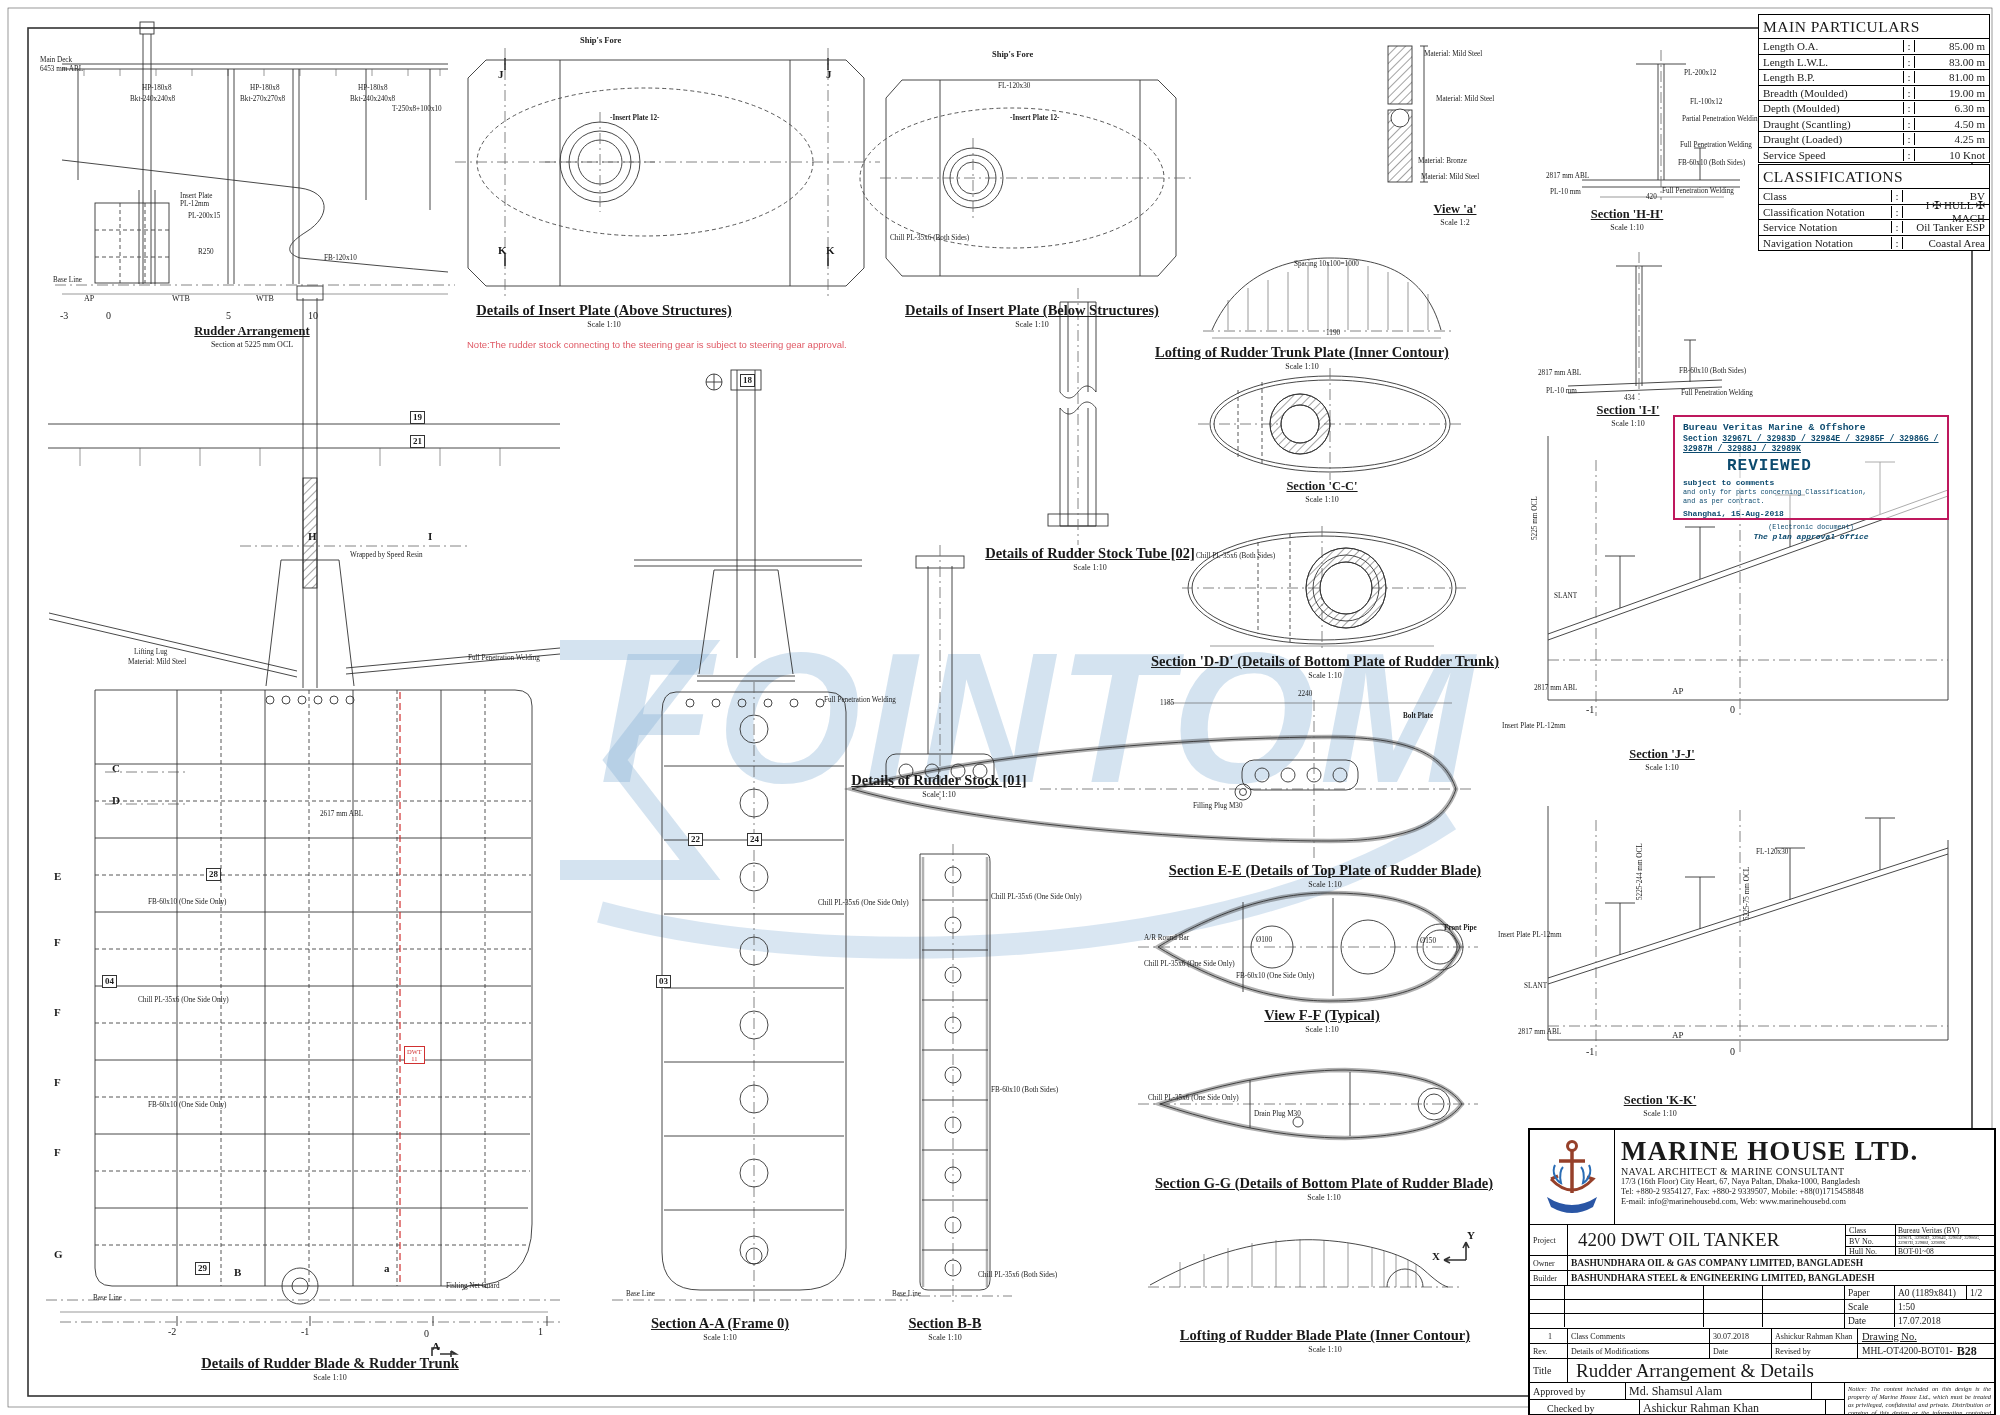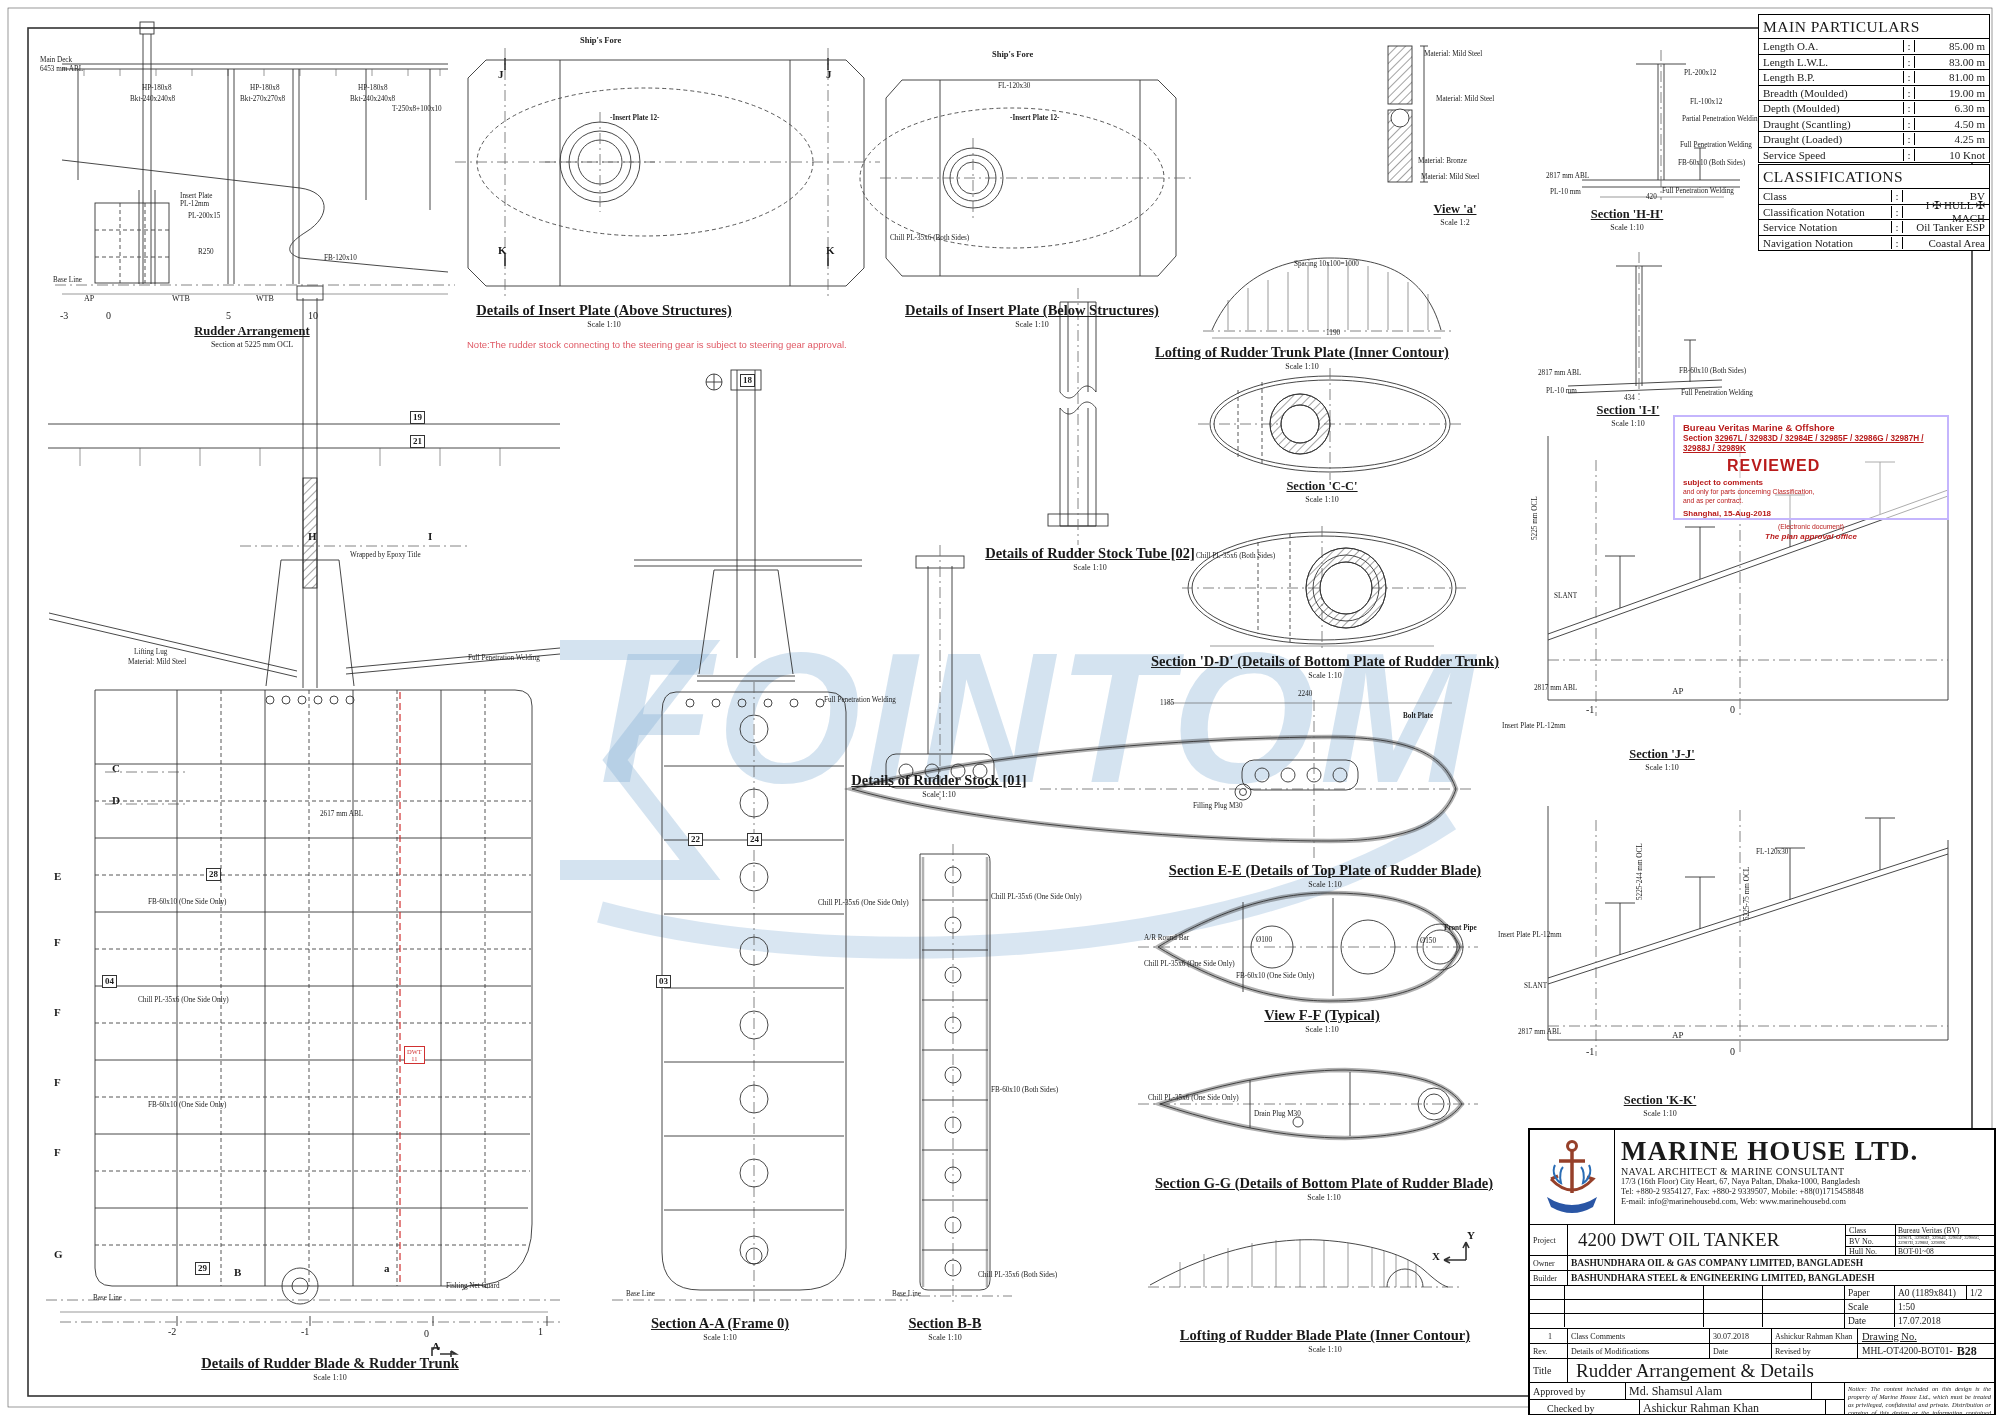--- a/index.html
+++ b/index.html
@@ -31,22 +31,22 @@
   
   .dtable{position:absolute;border:1.4px solid #000;background:#fff}
   .dtable .hd{font-size:15.5px;padding:3px 4px 2px;border-bottom:1.4px solid #000;letter-spacing:.5px}
   .dtable .row{display:flex;border-bottom:1px solid #000;height:14.5px;align-items:center;font-size:11px}
   .dtable .row:last-child{border-bottom:none}
   .dtable .lab{flex:1;padding-left:4px}
   .dtable .col{width:10px;border-left:1px solid #000;border-right:1px solid #000;text-align:center}
   .dtable .val{width:70px;text-align:right;padding-right:4px}
   
   #rednote{position:absolute;color:#e05a66;font-family:"Liberation Sans",sans-serif;font-size:9.5px}
-  #stamp{position:absolute;border:2px solid #c4b5fd;color:#b91c1c;background:rgba(255,255,255,.55);
-         font-family:Liberation Sans, sans-serif;padding:5px 8px;line-height:1.25}
+  #stamp{position:absolute;border:2px solid #be185d;color:#0c4a6e;background:rgba(255,255,255,.55);
+         font-family:Liberation Mono, monospace;padding:5px 8px;line-height:1.25}
   #stamp .b{font-weight:bold;font-size:9.5px}
   #stamp .sec{font-size:8.2px;font-weight:bold}
   #stamp .sec u{text-decoration:underline}
   #stamp .rv{font-weight:bold;font-size:16px;margin:2px 0 2px 44px;letter-spacing:1px}
   #stamp .s1{font-weight:bold;font-size:8px}
   #stamp .s2{font-size:6.8px}
   #stamp .ctr{text-align:center;font-size:6.8px;margin-top:4px}
   #stamp .ital{font-style:italic;font-weight:bold;font-size:8px;text-align:center}
   
   #dwtbox{position:absolute;border:1px solid #d03030;color:#d03030;font-size:6.5px;line-height:7px;
@@ -470,21 +470,21 @@
   <div class="lbl" style="left:1420px;top:937px">Ø150</div>
   <div class="lbl" style="left:1148px;top:1094px">Chill PL-35x6 (One Side Only)</div>
   <div class="lbl" style="left:1254px;top:1110px">Drain Plug M30</div>
   <div class="lbl" style="left:1502px;top:722px">Insert Plate PL-12mm</div>
   <div class="lbl" style="left:1554px;top:592px">SLANT</div>
   <div class="lbl" style="left:1534px;top:684px">2817 mm ABL</div>
   <div class="lbl" style="left:1498px;top:931px">Insert Plate PL-12mm</div>
   <div class="lbl" style="left:1524px;top:982px">SLANT</div>
   <div class="lbl" style="left:1518px;top:1028px">2817 mm ABL</div>
   <div class="lbl" style="left:1756px;top:848px">FL-120x30</div>
-  <div class="lbl" style="left:350px;top:551px">Wrapped by Epoxy Title</div>
+  <div class="lbl" style="left:350px;top:551px">Wrapped by Speed Resin</div>
   <div class="lbl" style="left:134px;top:648px">Lifting Lug</div>
   <div class="lbl" style="left:128px;top:658px">Material: Mild Steel</div>
   <div class="lbl" style="left:320px;top:810px">2617 mm ABL</div>
   <div class="lbl" style="left:468px;top:654px">Full Penetration Welding</div>
   <div class="lbl" style="left:446px;top:1282px">Fishing Net Guard</div>
   <div class="lbl" style="left:93px;top:1294px">Base Line</div>
   <div class="lbl" style="left:626px;top:1290px">Base Line</div>
   <div class="lbl" style="left:892px;top:1290px">Base Line</div>
   <div class="lbl" style="left:148px;top:898px">FB-60x10 (One Side Only)</div>
   <div class="lbl" style="left:138px;top:996px">Chill PL-35x6 (One Side Only)</div>

